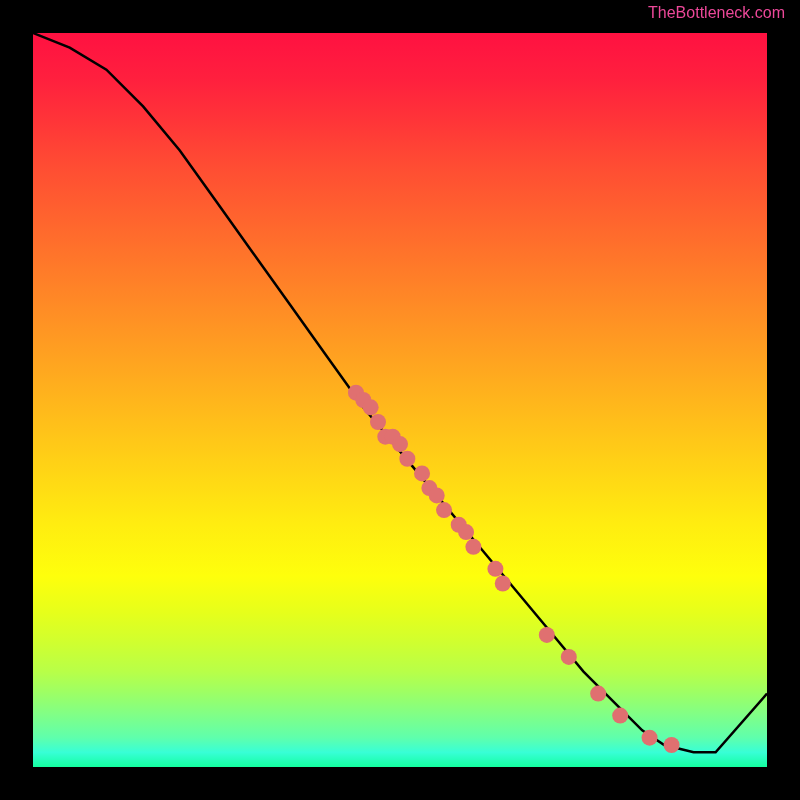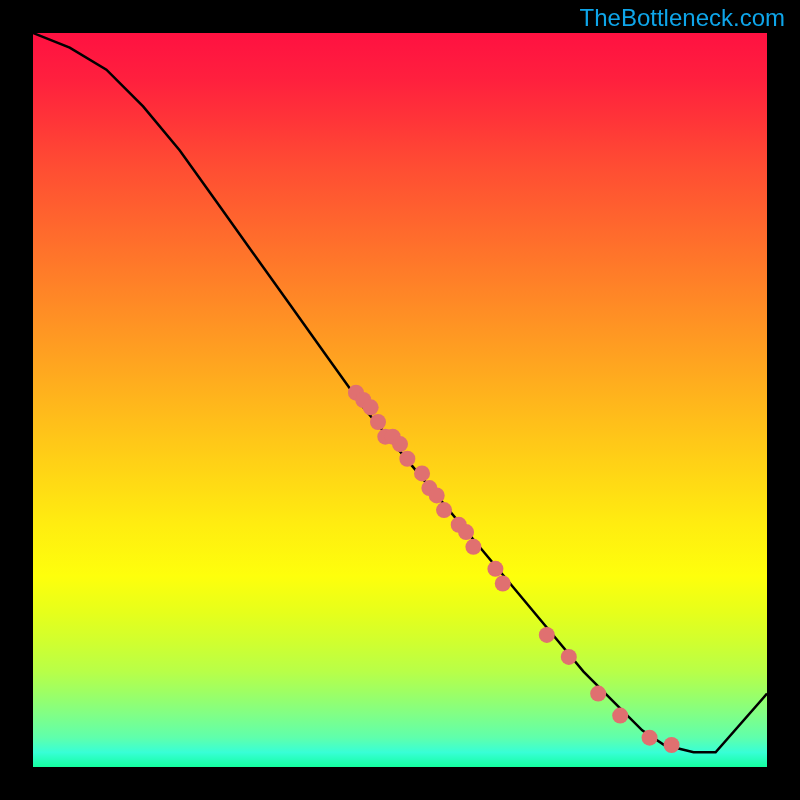--- a/index.html
+++ b/index.html
@@ -8,22 +8,22 @@
     position: absolute;
     top: 0;
     left: 0;
     width: 800px;
     height: 800px;
   }
   .watermark {
     position: absolute;
     top: 4px;
     right: 15px;
-    color: #0ea5e9;
-    font-size: 24px;
+    color: #ec4899;
+    font-size: 16px;
     font-weight: normal;
     z-index: 10;
   }
   .plot-area {
     position: absolute;
     top: 33px;
     left: 33px;
     width: 734px;
     height: 734px;
     overflow: hidden;

